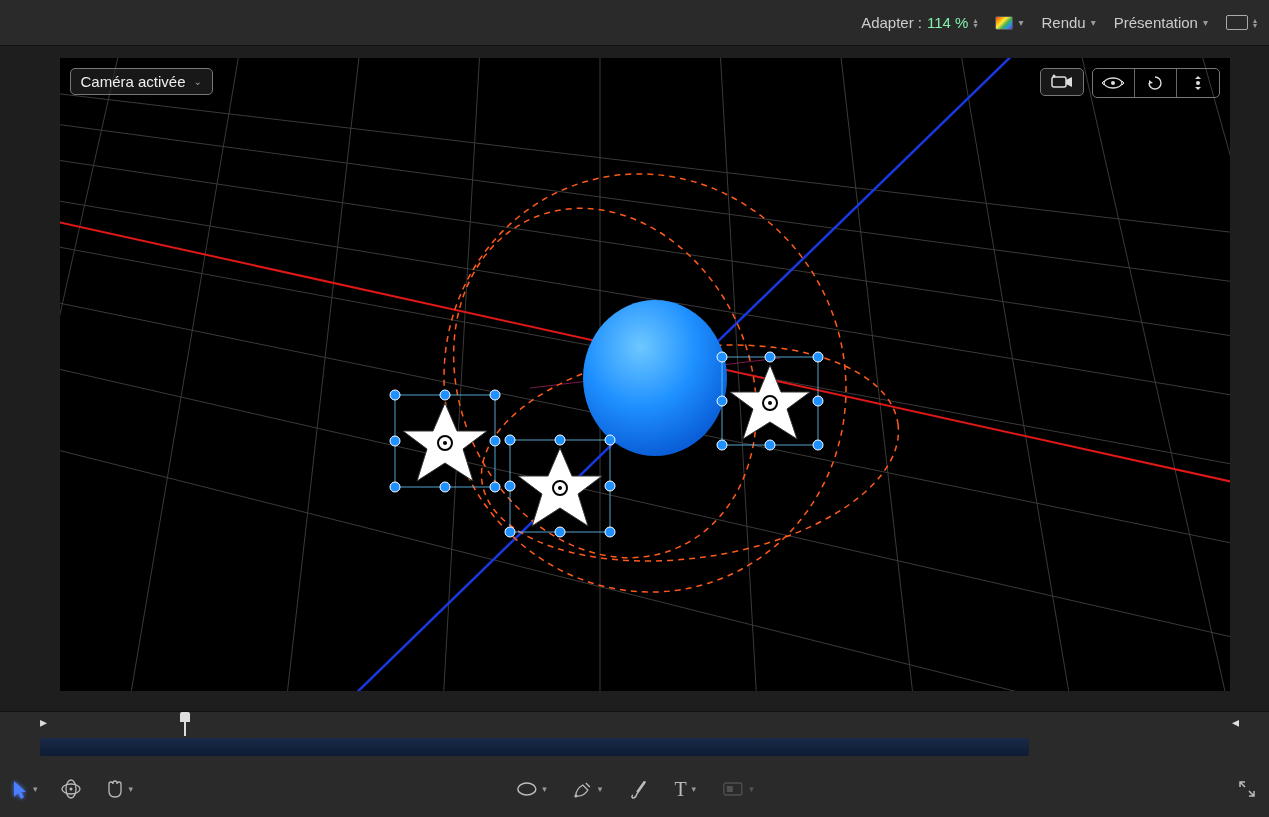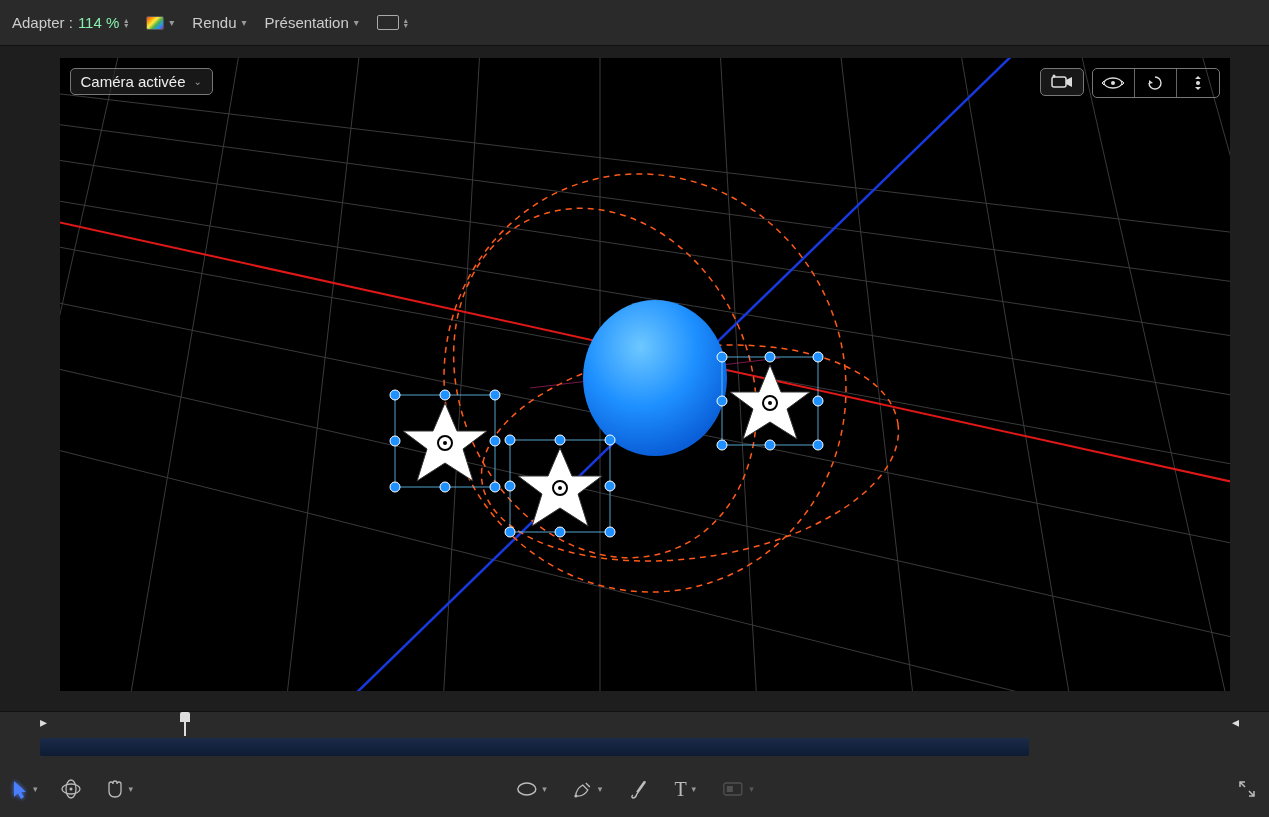--- a/index.html
+++ b/index.html
@@ -12,20 +12,21 @@
   font-size: 14px;
   overflow: hidden;
   position: relative;
 }
 
 
 .top-toolbar {
   height: 46px;
   background: #2a2a2a;
   display: flex;
+  justify-content: flex-end;
   align-items: center;
   padding: 0 12px;
   gap: 18px;
   border-bottom: 1px solid #111;
 }
 .tb-item {
   display: flex;
   align-items: center;
   gap: 5px;
   color: #ccc;

